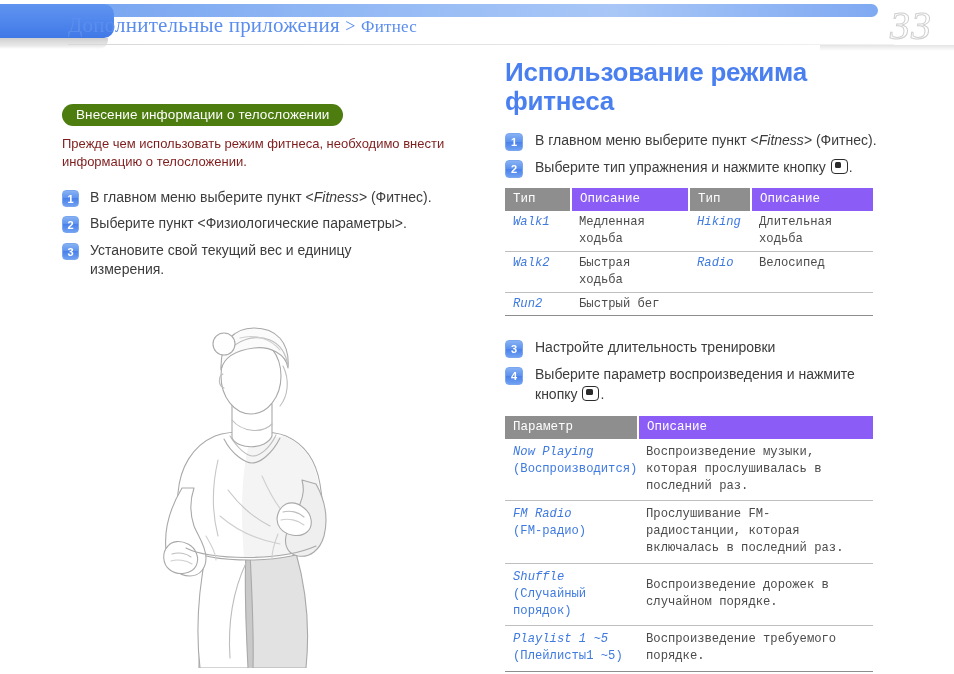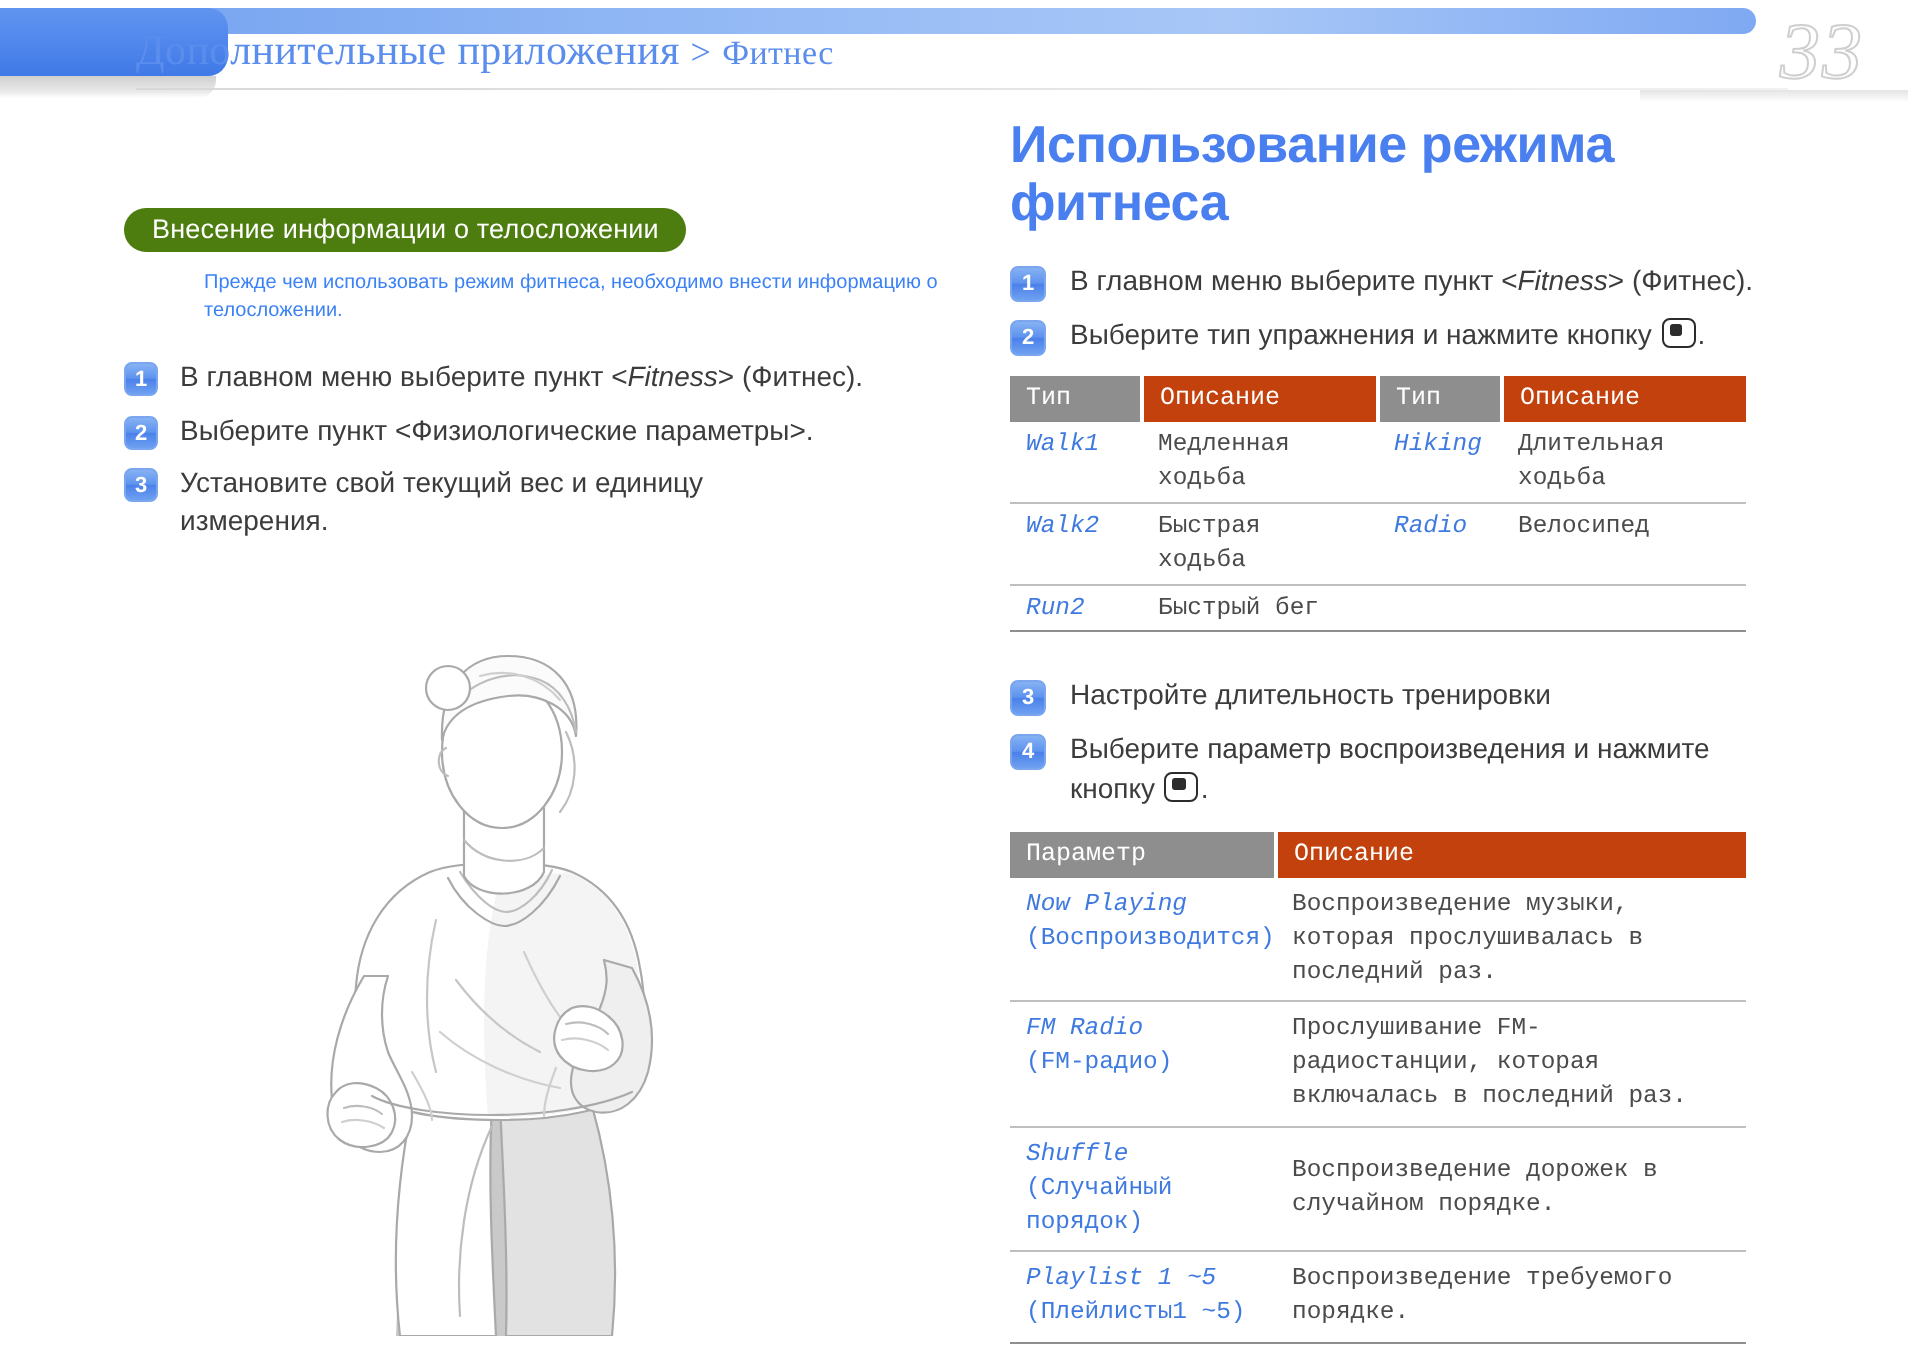--- a/index.html
+++ b/index.html
@@ -99,25 +99,24 @@
     display: inline-block;
     background: #4d7c0f;
     color: #ffffff;
     font-size: 13.5px;
     padding: 3px 14px 4px 14px;
     border-radius: 11px;
     letter-spacing: .1px;
   }
   .intro-text {
     margin-top: 9px;
-    font-size: 10px;
-    color: #3b82f6;
+    font-size: 13px;
+    color: #7f1d1d;
     line-height: 1.42;
     width: 395px;
-    margin-left: 40px;
   }
 
   
   .steps { margin-top: 16px; }
   .step {
     display: flex;
     align-items: flex-start;
     margin-bottom: 7px;
   }
   .step-badge {
@@ -189,21 +188,21 @@
   }
   .ui-table th {
     background: #8e8e8e;
     color: #ffffff;
     font-weight: normal;
     text-align: left;
     padding: 4px 8px 5px 8px;
     border-right: 2px solid #ffffff;
     font-size: 12.5px;
   }
-  .ui-table th.alt { background: #c2410c; margin-left: 38px; }
+  .ui-table th.alt { background: #8b5cf6; margin-left: 38px; }
   .ui-table th:last-child { border-right: none; }
   .ui-table td {
     padding: 4px 8px;
     border-bottom: 1px solid #bfbfbf;
     color: #4b4b4b;
     vertical-align: top;
     line-height: 1.38;
   }
   .ui-table tr:last-child td { border-bottom: 1px solid #8e8e8e; }
   .ui-table .term {

